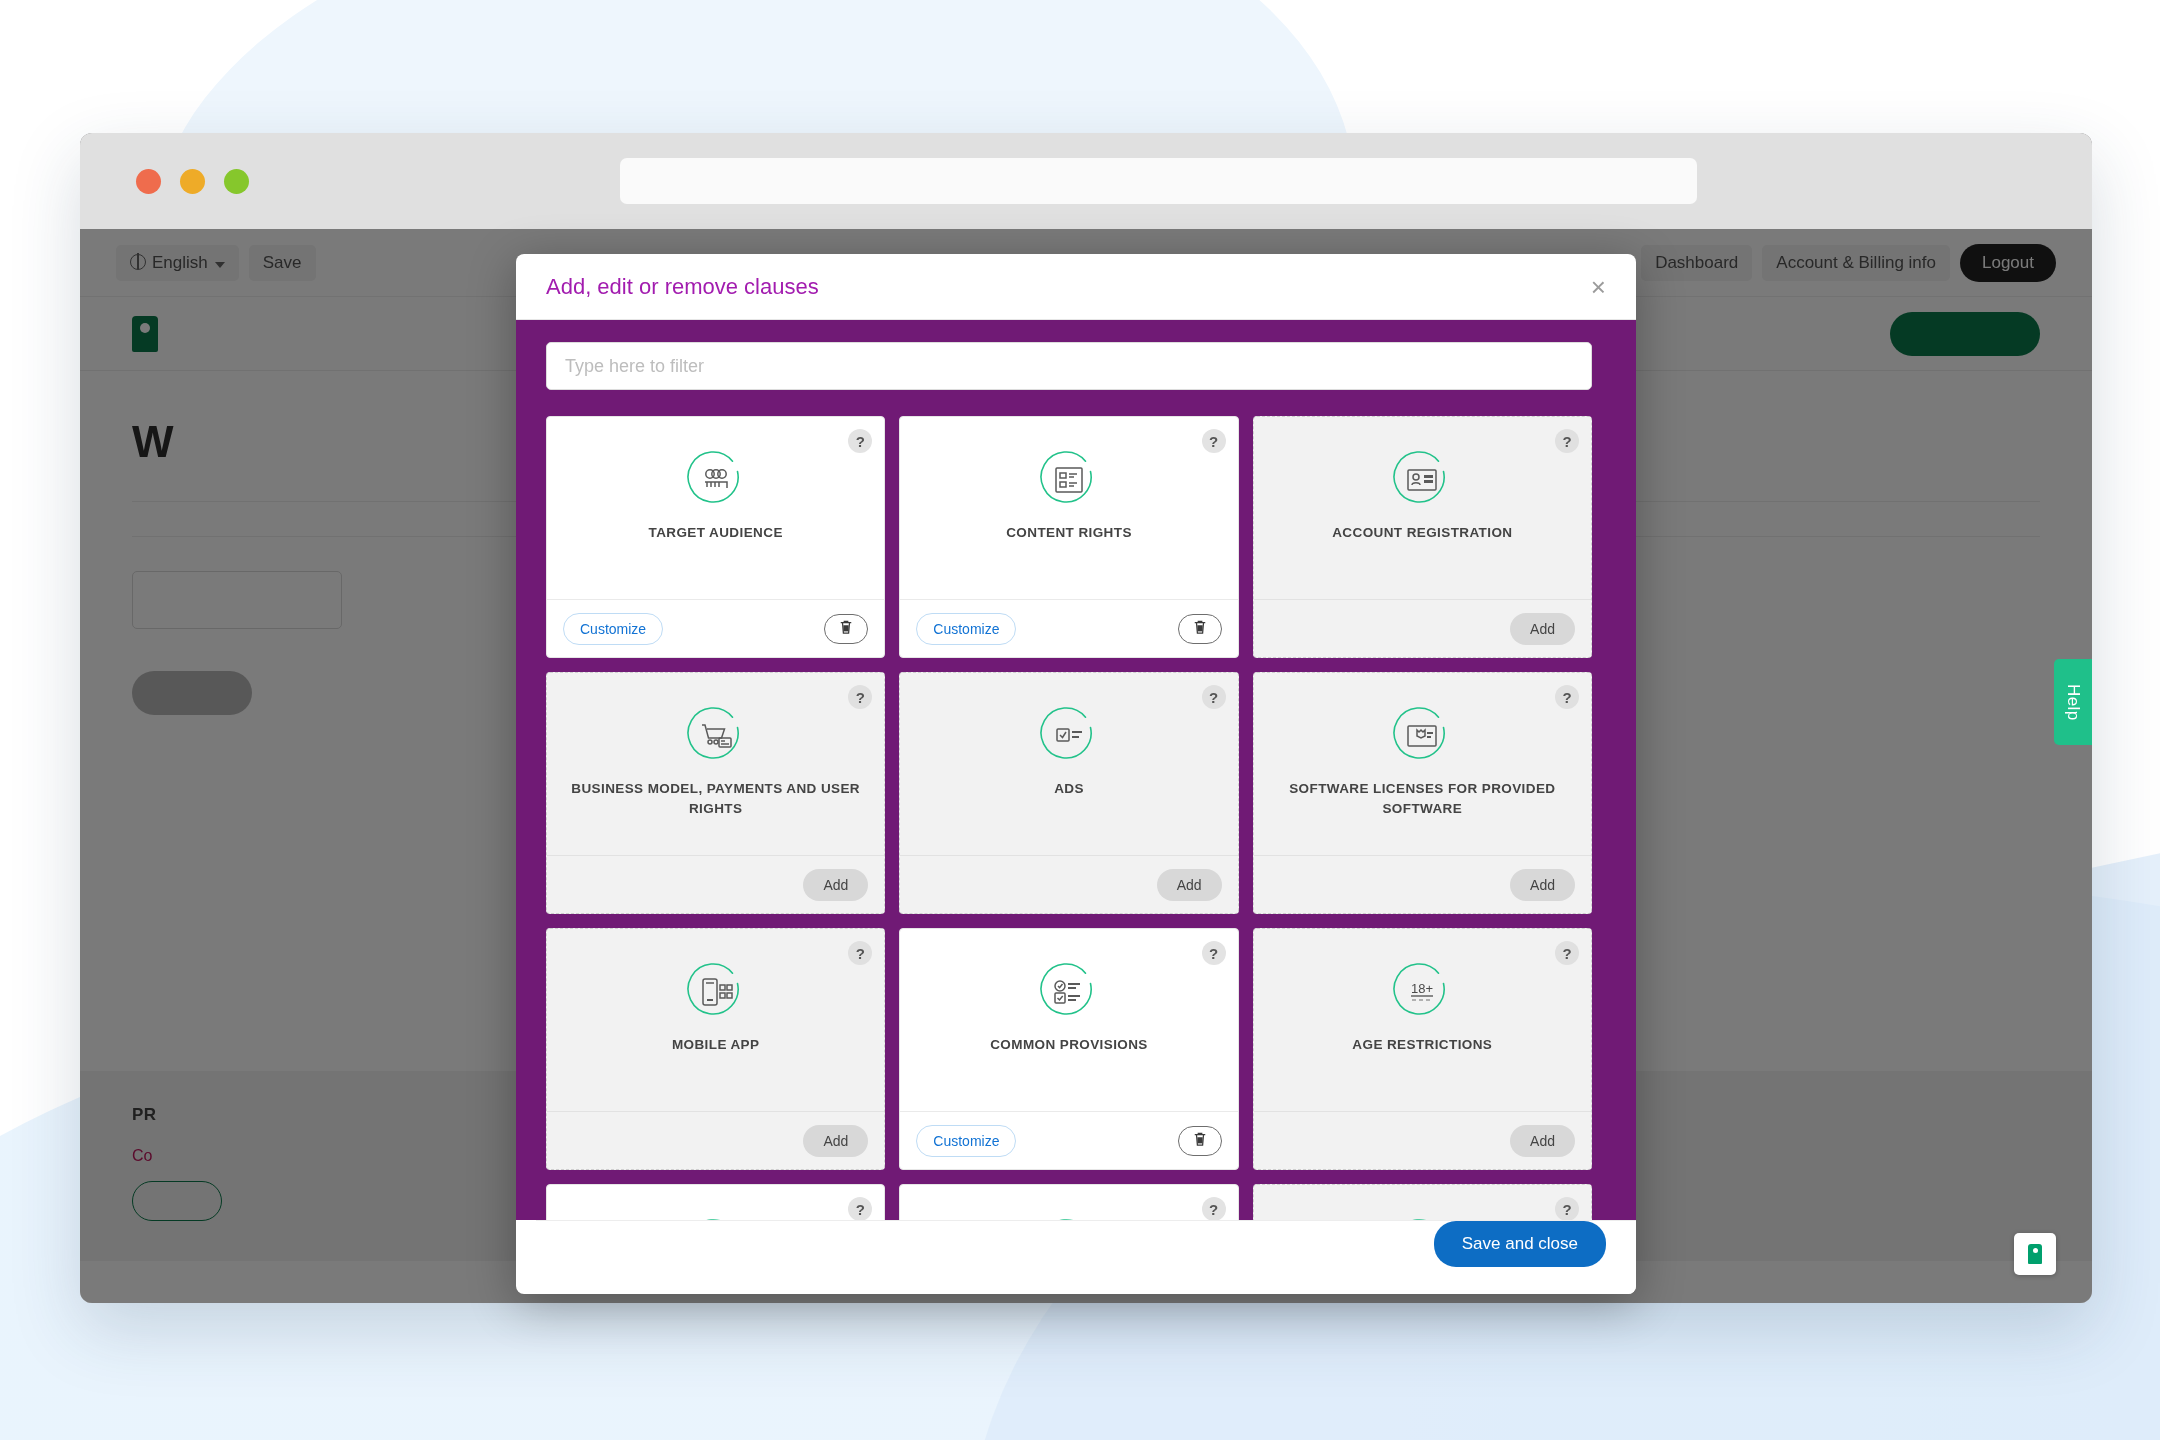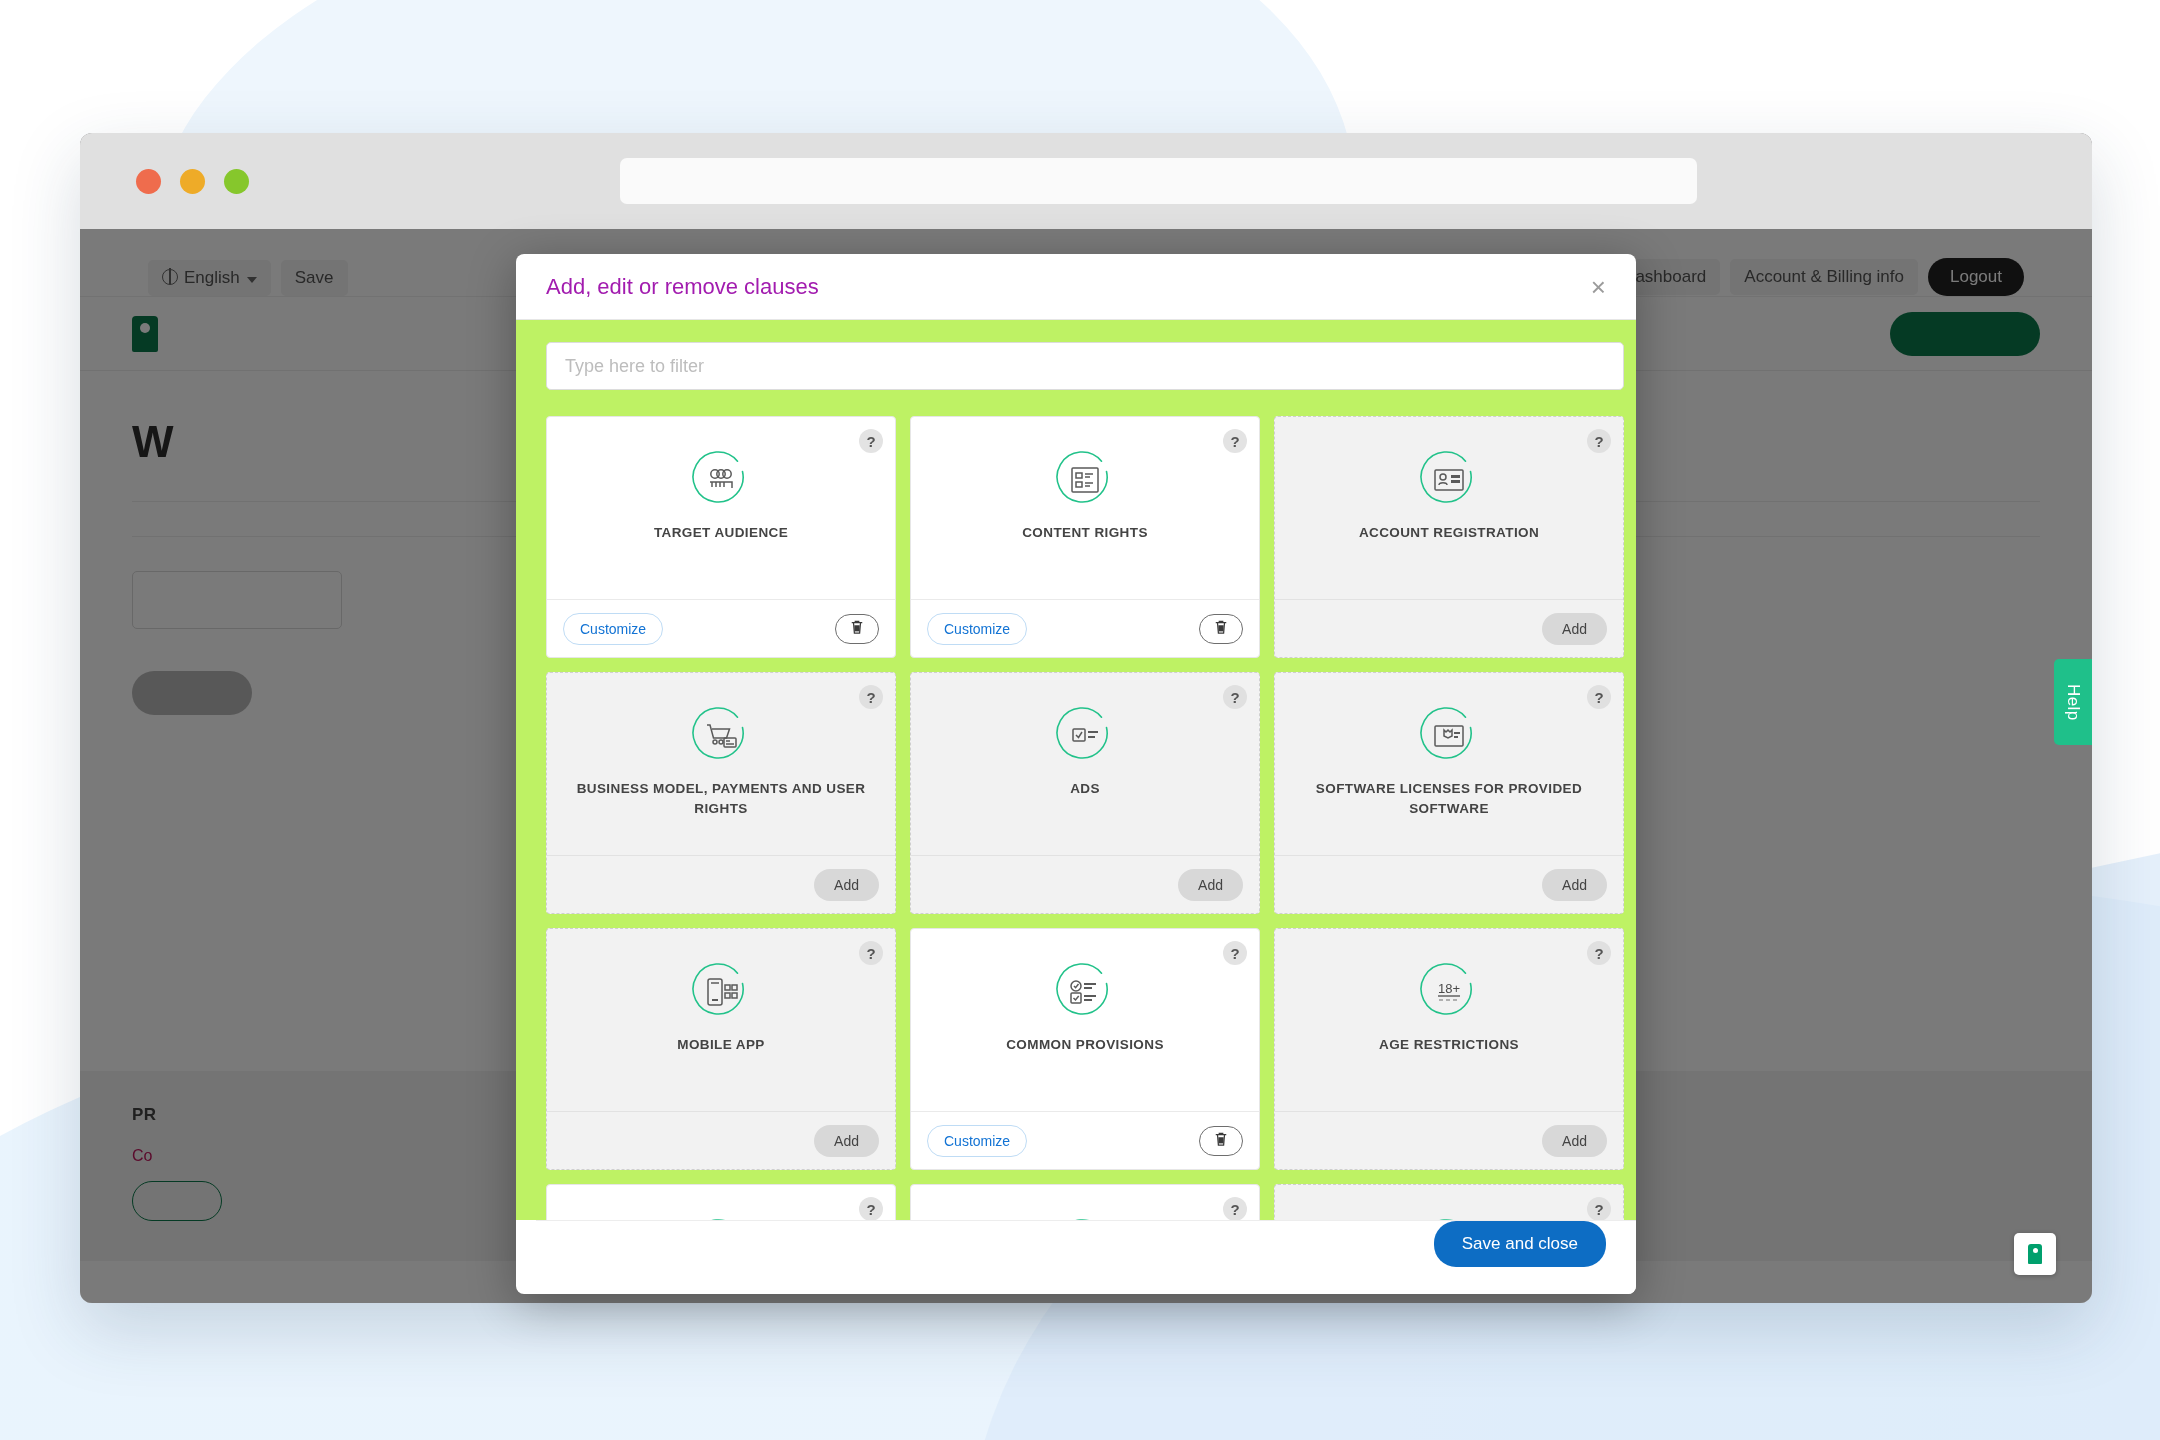--- a/index.html
+++ b/index.html
@@ -71,22 +71,22 @@
     background: #fafafa;
     border-radius: 7px;
   }
 
   
   .app-viewport { position: relative; height: 1074px; background: #ffffff; }
   .dimmer { position: absolute; inset: 0; background: rgba(0,0,0,.52); z-index: 5; }
 
   .app-topbar {
     height: 68px; background: #fff;
-    display: flex; align-items: flex-end;
-    padding: 0 68px;
+    display: flex; align-items: center;
+    padding: 0 36px;
     font-size: 17px; color: #555;
     border-bottom: 1px solid #eee;
   }
   .tb-left, .tb-right { display: flex; align-items: center; gap: 10px; }
   .tb-right { margin-left: auto; }
   .tb-chip {
     padding: 8px 14px; border-radius: 5px;
     background: #f2f2f2; white-space: nowrap;
   }
   .tb-chip.plain { background: transparent; }
@@ -179,22 +179,22 @@
     padding: 0 30px;
     border-bottom: 1px solid #e6e6e6;
   }
   .modal-title { font-size: 22px; color: #a21caf; font-weight: 400; }
   .modal-close {
     margin-left: auto; font-size: 26px; color: #9b9b9b;
     line-height: 1; cursor: pointer; font-weight: 400;
   }
   .modal-body {
     flex: 1 1 auto;
-    background: #bef264;
-    padding: 22px 12px 0 30px;
+    background: #701a75;
+    padding: 22px 44px 0 30px;
     overflow: hidden;
     position: relative;
   }
   .filter-input {
     width: 100%; height: 48px;
     border: 1px solid #dcdcdc; border-radius: 5px;
     background: #fff;
     padding: 0 18px;
     font-size: 18px; color: #333;
     font-family: "Liberation Sans", sans-serif;

